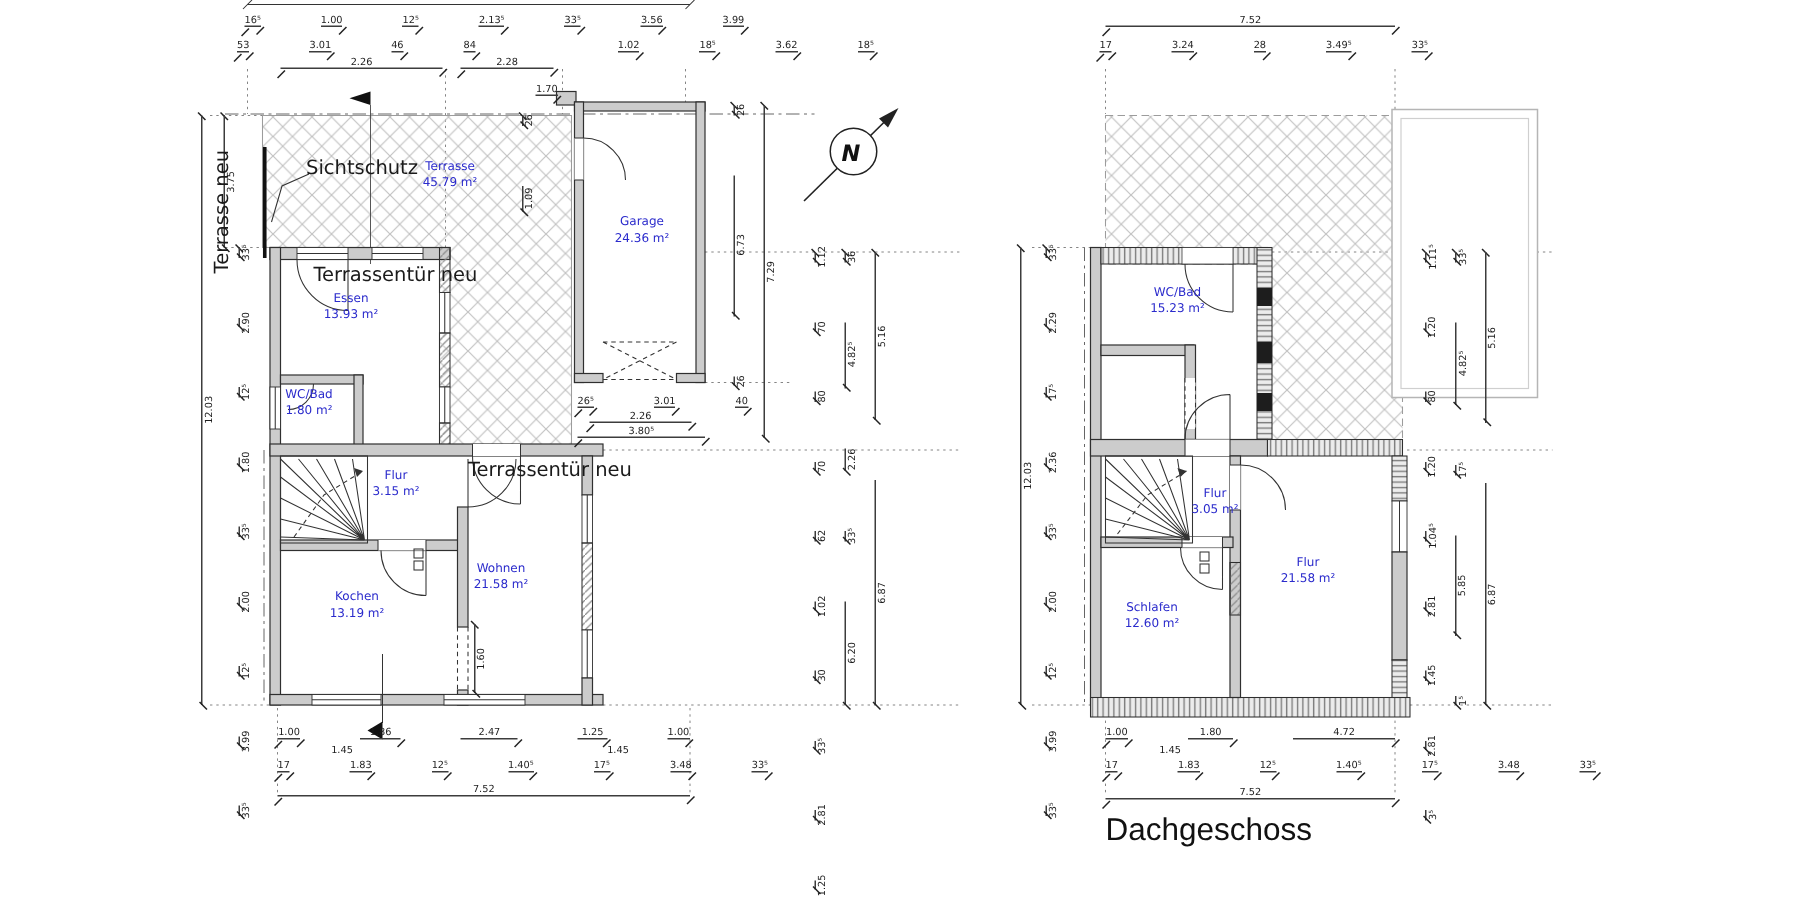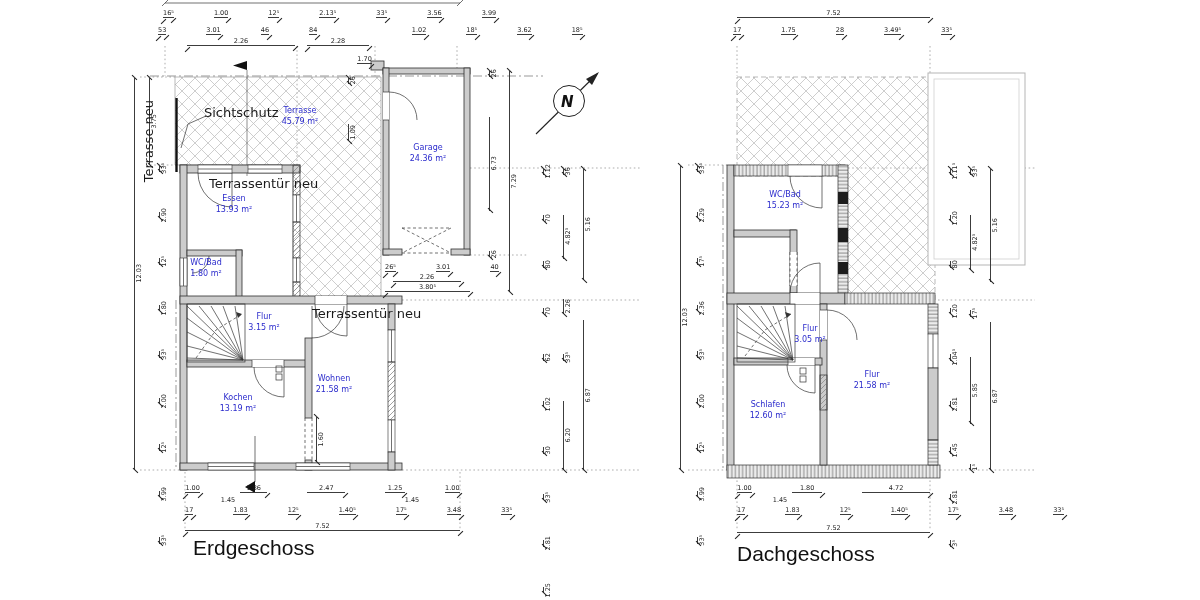--- a/index.html
+++ b/index.html
@@ -534,21 +534,21 @@
 <div class="dim h" style="left:737px;top:8px;width:193px">
       <div class="seg">
         <span class="lab">7.52</span>
       </div>
     </div>
 <div class="dim h" style="left:733px;top:25px;width:201px">
       <div class="seg" style="flex-grow: 1;">
         <span class="lab">17</span>
       </div>
       <div class="seg" style="flex-grow: 11;">
-        <span class="lab">1.75</span>
+        <span class="lab">3.24</span>
       </div>
       <div class="seg" style="flex-grow: 1;">
         <span class="lab">28</span>
       </div>
       <div class="seg" style="flex-grow: 12;">
         <span class="lab">3.49⁵</span>
       </div>
       <div class="seg" style="flex-grow: 1;">
         <span class="lab">33⁵</span>
       </div>
@@ -729,16 +729,15 @@
 <div class="room" style="left:872px;top:370px">
   <span>Flur</span>
   <span>21.58 m²</span>
 </div>
 
 <div class="note" style="left:204px;top:105px">Sichtschutz</div>
 <div class="note" style="left:209px;top:176px">Terrassentür neu</div>
 <div class="note" style="left:312px;top:306px">Terrassentür neu</div>
 <div class="note vert" style="left:141px;top:100px">Terrasse neu</div>
 
-<div class="title" style="left:193px;top:536px">Erdgeschoss</div>
 <div class="title" style="left:737px;top:542px">Dachgeschoss</div>
 
 </div>
 
 </body></html>

